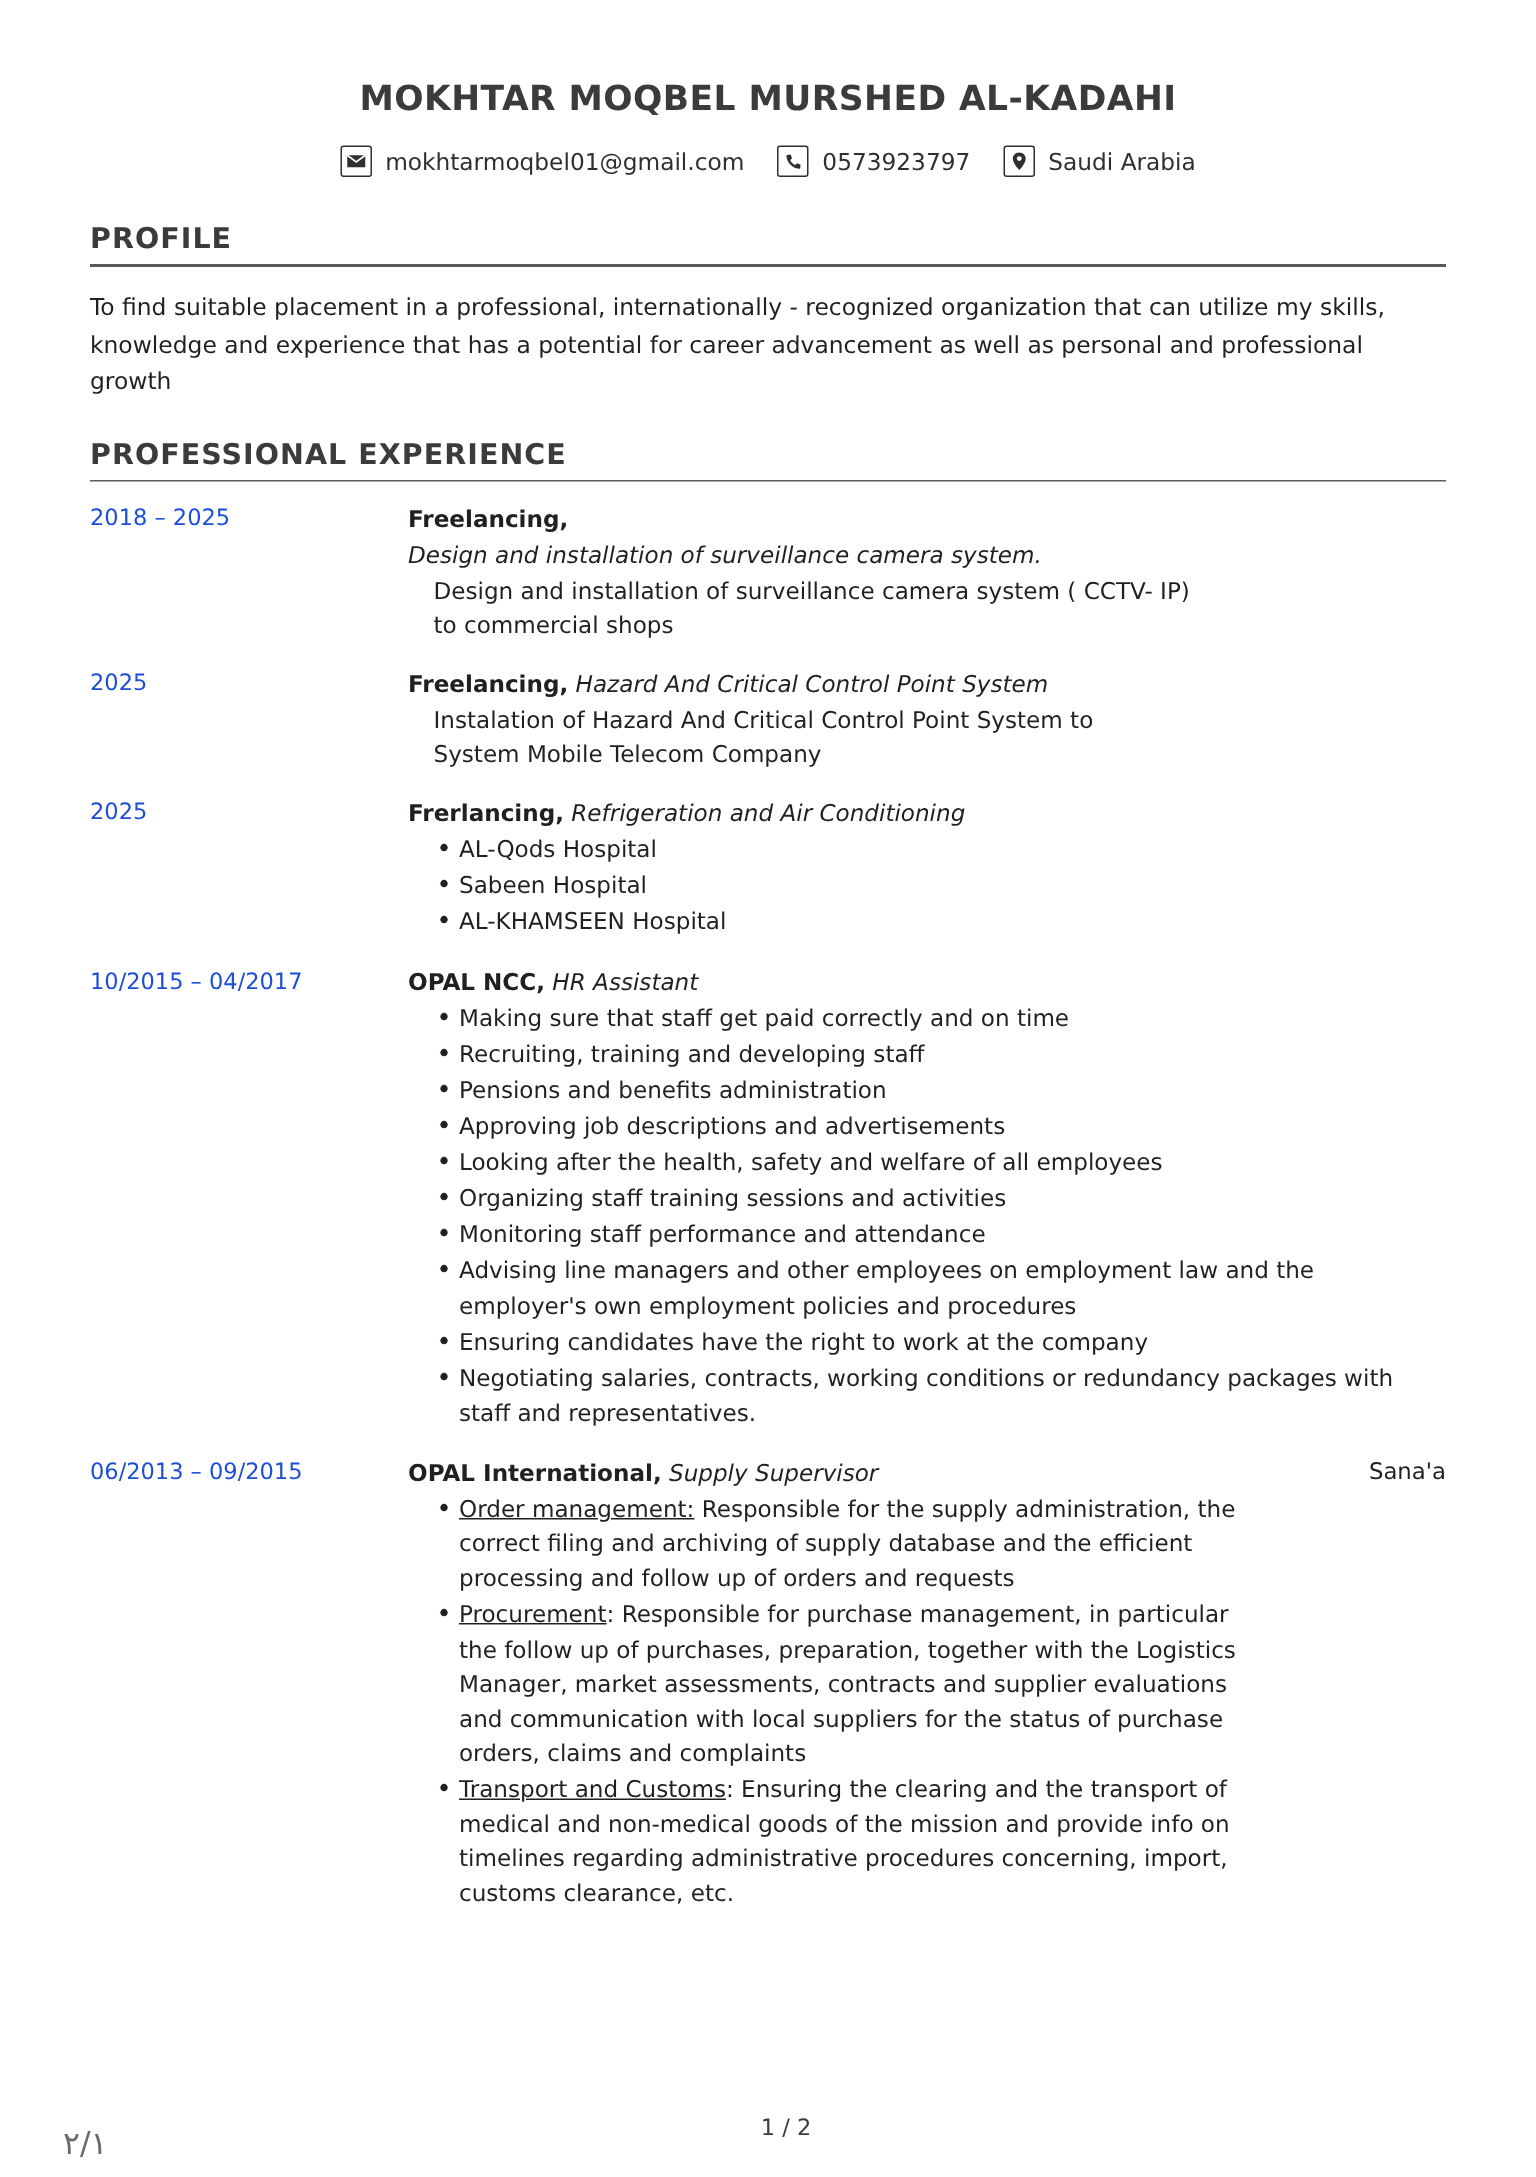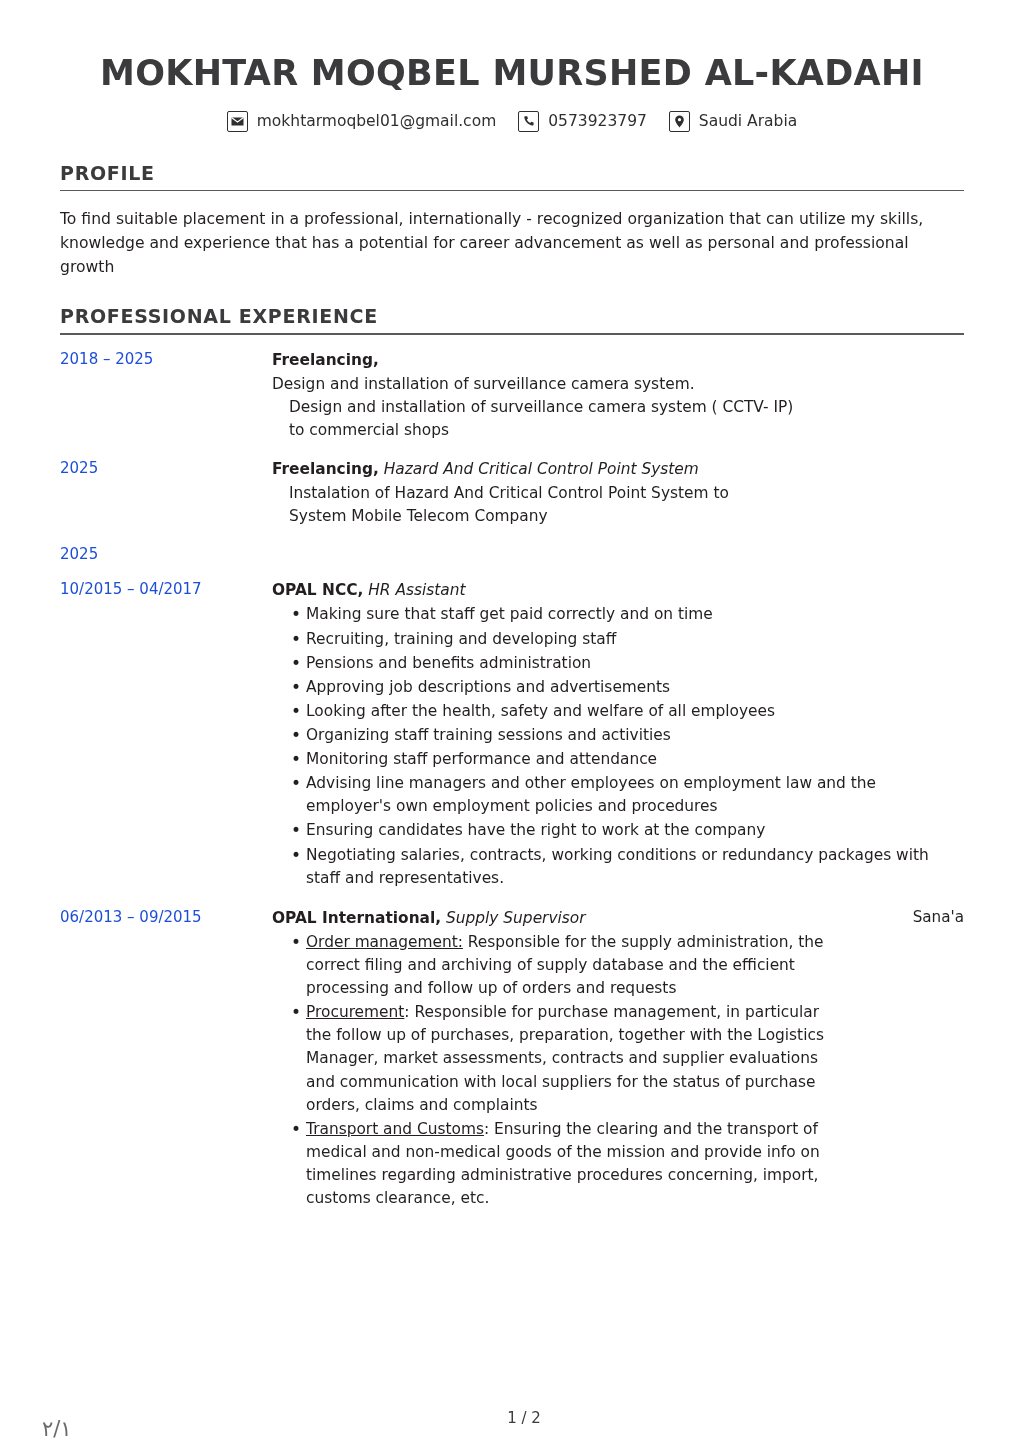--- a/index.html
+++ b/index.html
@@ -19,21 +19,21 @@
     position: relative;
     width: 1024px;
     height: 1451px;
     box-sizing: border-box;
     padding: 46px 60px 0 60px;
   }
 
   
   .name {
     text-align: center;
-    font-size: 35px;
+    font-size: 23px;
     font-weight: bold;
     letter-spacing: 0.3px;
     color: #3b3b3d;
     margin: 8px 0 18px 0;
     line-height: 1.1;
   }
   .contact-row {
     display: flex;
     justify-content: center;
     align-items: center;
@@ -104,21 +104,21 @@
     width: 130px;
     flex: none;
     text-align: right;
     font-size: 15.2px;
     color: #231f20;
     padding-top: 1px;
   }
   .role-line { margin-bottom: 1px; }
   .org { font-weight: bold; }
   .role { font-style: italic; }
-  .sub-italic { display: block; }
+  .sub-italic { font-style: italic; display: block; }
   .plain-line { display: block; padding-left: 17px; }
   ul.bullets {
     margin: 1px 0 0 0;
     padding-left: 34px;
     list-style: none;
   }
   ul.bullets li {
     position: relative;
     margin: 0 0 1px 0;
     line-height: 1.5;
@@ -213,20 +213,30 @@
         <span class="org">Freelancing,</span><span class="role"> Hazard And Critical Control Point System</span>
       </div>
       <span class="plain-line">Instalation of  Hazard And Critical Control Point System to</span>
       <span class="plain-line">System Mobile Telecom Company</span>
     </div>
     <div class="exp-loc"></div>
   </div>
 
   <div class="exp-entry">
     <div class="exp-date">2025</div>
+    <div class="exp-body">
+      <div class="role-line">
+        <span class="org">Frerlancing,</span><span class="role"> Refrigeration and Air Conditioning</span>
+      </div>
+      <ul class="bullets">
+        <li>AL-Qods Hospital</li>
+        <li>Sabeen Hospital</li>
+        <li>AL-KHAMSEEN Hospital</li>
+      </ul>
+    </div>
     <div class="exp-loc"></div>
   </div>
 
   <div class="exp-entry">
     <div class="exp-date">10/2015 – 04/2017</div>
     <div class="exp-body">
       <div class="role-line">
         <span class="org">OPAL NCC,</span><span class="role"> HR Assistant</span>
       </div>
       <ul class="bullets">

